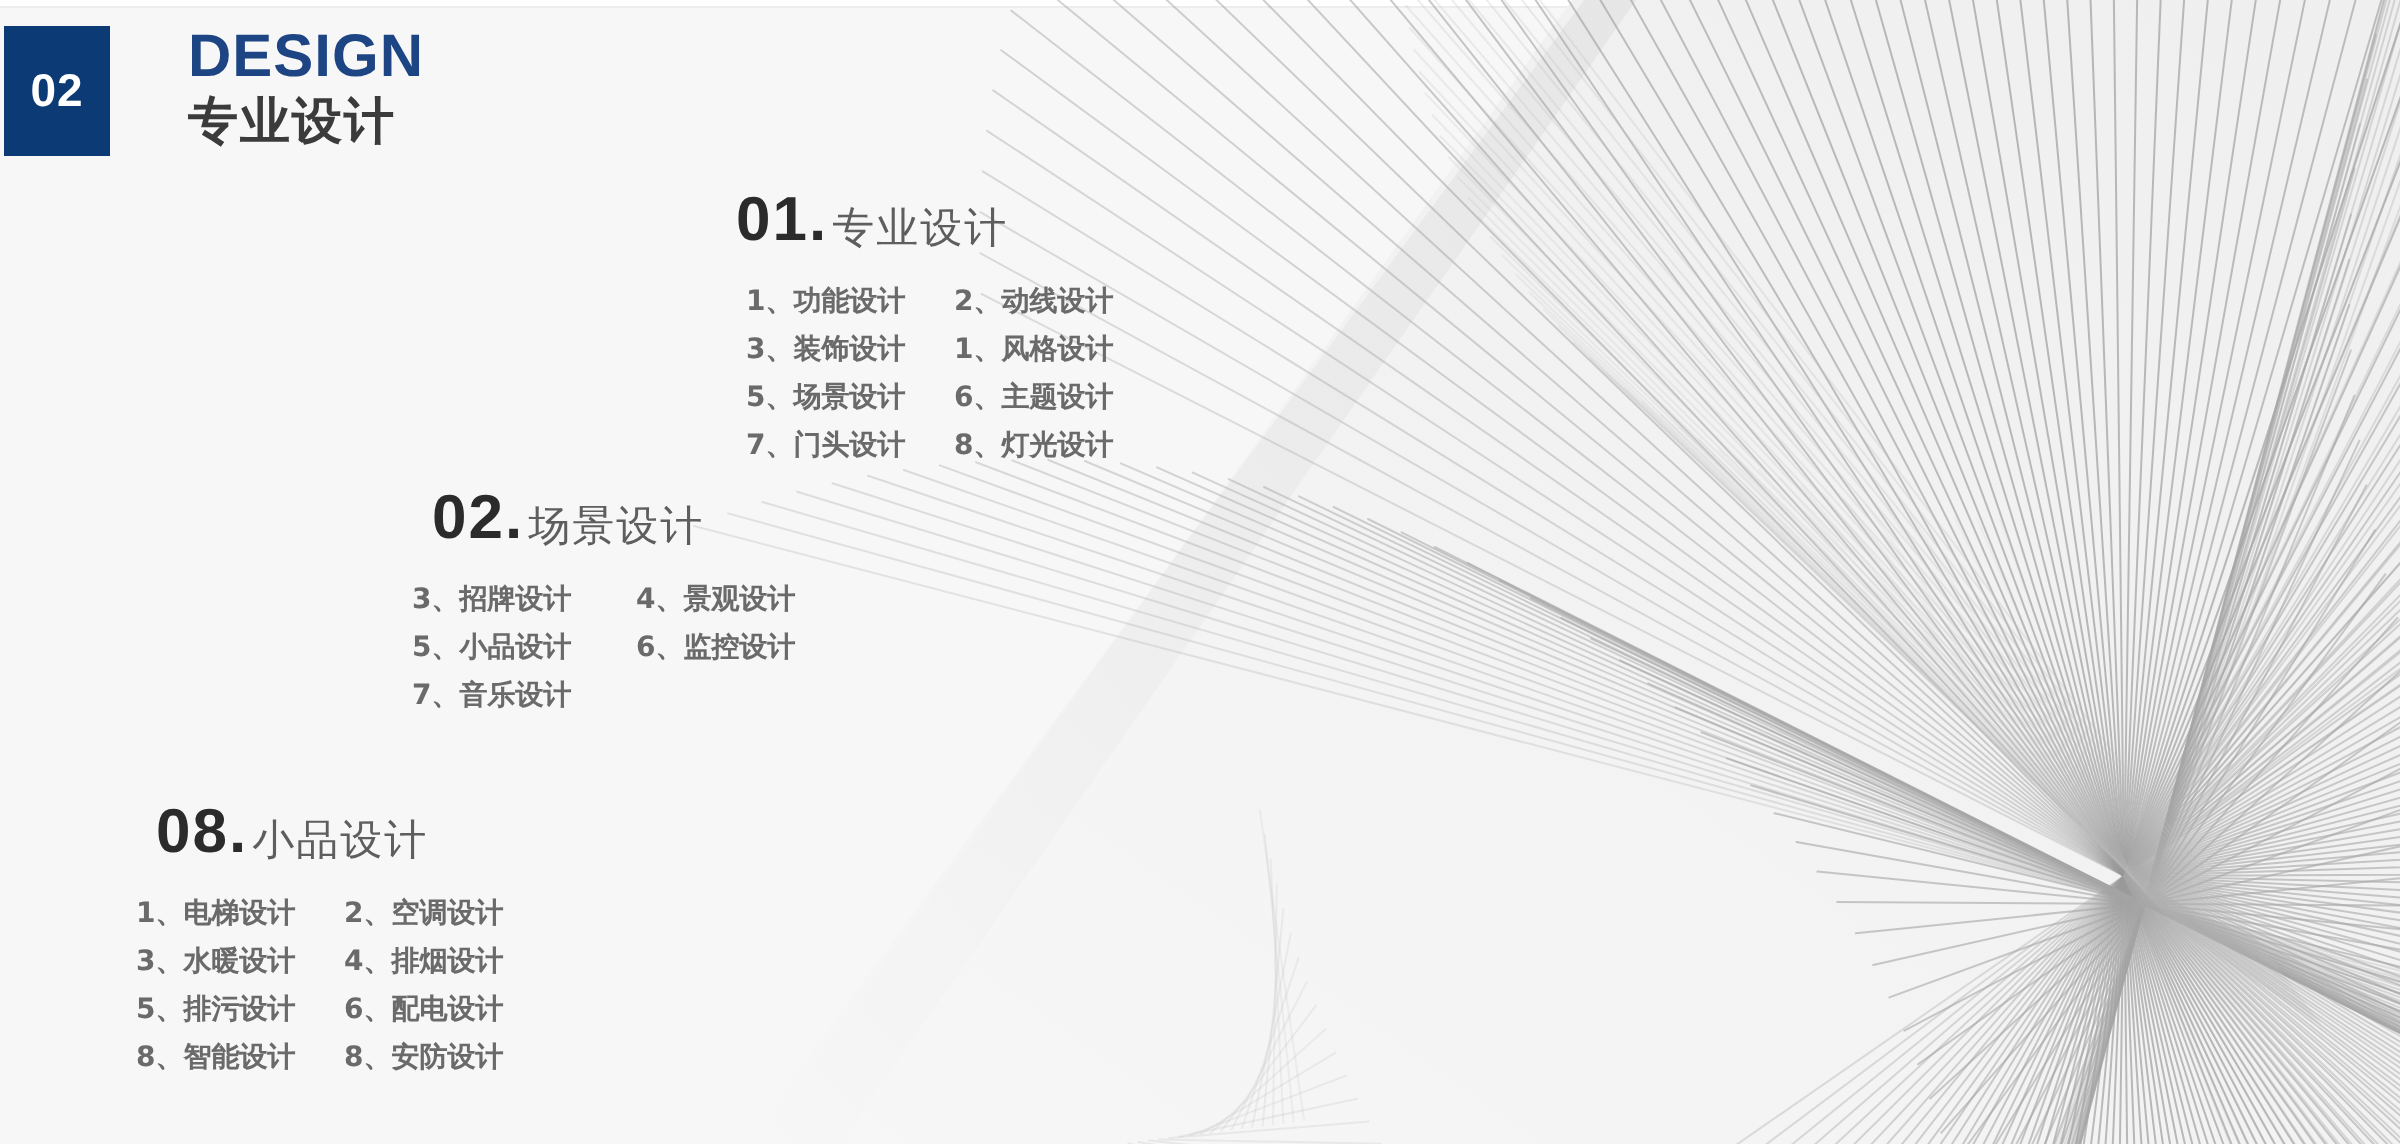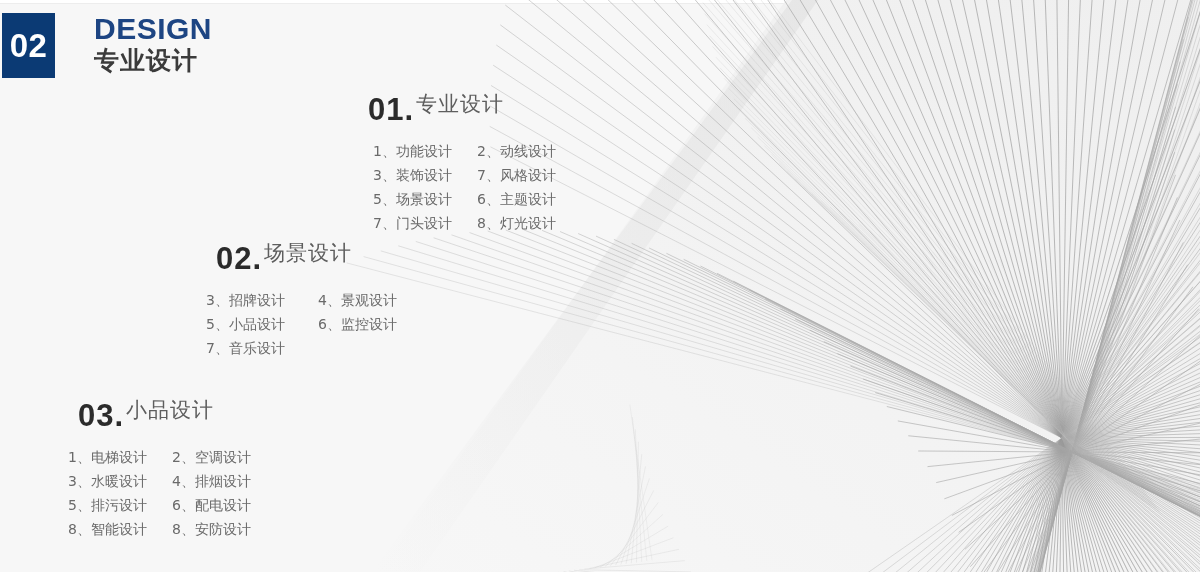--- a/index.html
+++ b/index.html
@@ -36,21 +36,21 @@
   .artwork svg { display: block; }
 
   
   .header { position: absolute; left: 0; top: 0; }
   .num-badge {
     position: absolute;
     left: 2px; top: 13px;
     width: 53px; height: 65px;
     background: #0b3a74;
     color: #ffffff;
-    font-size: 33px;
+    font-size: 23px;
     font-weight: bold;
     letter-spacing: .5px;
     display: flex;
     align-items: center;
     justify-content: center;
   }
   .header-text {
     position: absolute;
     left: 66px; top: 14px;
     line-height: 1;
@@ -69,40 +69,41 @@
     font-weight: bold;
     color: #3b3b3b;
     letter-spacing: 1px;
     font-family: "DejaVu Sans", "Liberation Sans", sans-serif;
   }
 
   
   .section { position: absolute; }
   .sec-title {
     display: flex;
-    align-items: flex-start;
+    align-items: flex-end;
     line-height: 1;
     white-space: nowrap;
   }
   .sec-index {
     font-size: 31px;
     font-weight: bold;
     color: #2b2b2b;
     letter-spacing: 1px;
     font-family: "Liberation Sans", "DejaVu Sans", sans-serif;
   }
   .sec-label {
     font-size: 21px;
     color: #5e5e5e;
     letter-spacing: 1px;
     margin-left: 2px;
     font-family: "DejaVu Sans", "Liberation Sans", sans-serif;
   }
   .sec-rows {
     margin-top: 14px;
+    font-weight: bold;
   }
   .sec-row {
     display: flex;
     font-size: 14px;
     color: #6a6a6a;
     line-height: 24px;
     white-space: nowrap;
     font-family: "DejaVu Sans", "Liberation Sans", sans-serif;
   }
   .sec-item { width: 104px; }
@@ -509,21 +510,21 @@
       <span class="sec-index">01.</span>
       <span class="sec-label">专业设计</span>
     </div>
     <div class="sec-rows">
       <div class="sec-row">
         <span class="sec-item">1、功能设计</span>
         <span class="sec-item">2、动线设计</span>
       </div>
       <div class="sec-row">
         <span class="sec-item">3、装饰设计</span>
-        <span class="sec-item">7、风格设计</span>
+        <span class="sec-item">1、风格设计</span>
       </div>
       <div class="sec-row">
         <span class="sec-item">5、场景设计</span>
         <span class="sec-item">6、主题设计</span>
       </div>
       <div class="sec-row">
         <span class="sec-item">7、门头设计</span>
         <span class="sec-item">8、灯光设计</span>
       </div>
     </div>
@@ -545,21 +546,21 @@
       </div>
       <div class="sec-row">
         <span class="sec-item">7、音乐设计</span>
         <span class="sec-item"></span>
       </div>
     </div>
   </div>
 
   <div class="section" id="section-03">
     <div class="sec-title">
-      <span class="sec-index">03.</span>
+      <span class="sec-index">08.</span>
       <span class="sec-label">小品设计</span>
     </div>
     <div class="sec-rows">
       <div class="sec-row">
         <span class="sec-item">1、电梯设计</span>
         <span class="sec-item">2、空调设计</span>
       </div>
       <div class="sec-row">
         <span class="sec-item">3、水暖设计</span>
         <span class="sec-item">4、排烟设计</span>

